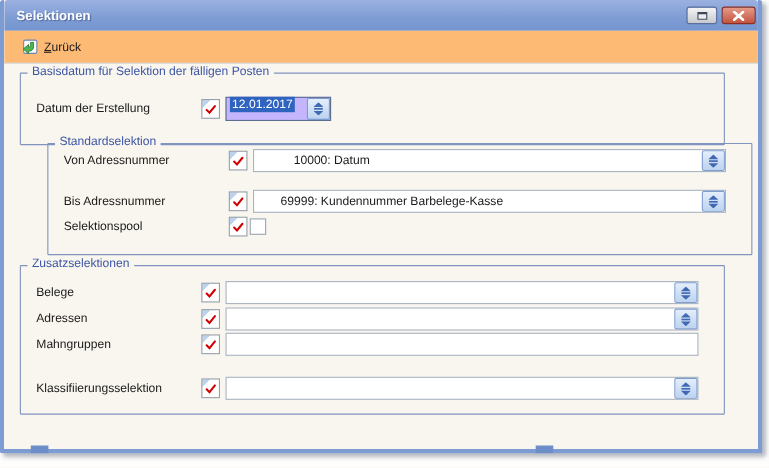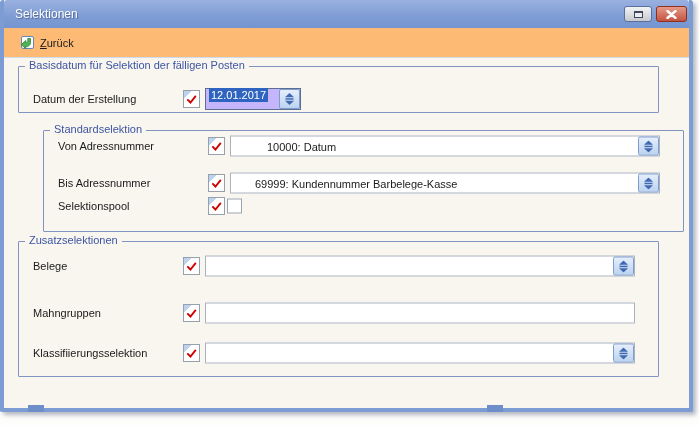--- a/index.html
+++ b/index.html
@@ -18,21 +18,21 @@
     box-shadow:3px 3px 4px rgba(90,100,125,.45);
     border-radius:3px 3px 2px 2px;
   }
   .titlebar{
     position:absolute; left:0; top:0; right:0; height:28px;
     background:linear-gradient(#9ab1e0,#7e9cd4 60%,#7495d0);
     border-radius:3px 3px 0 0;
     display:flex; align-items:center;
   }
   .title{
-    color:#fff; font-weight:normal; font-size:12px; padding-left:11px;
+    color:#fff; font-weight:bold; font-size:12px; padding-left:11px;
     text-shadow:1px 1px 1px rgba(40,60,110,.55);
   }
   .winbtn{
     position:absolute; top:6px; height:16px;
     border:1px solid #5a6f9e; border-radius:3px;
     display:flex; align-items:center; justify-content:center;
     cursor:default;
   }
   .btn-min{ left:620px; width:28px; background:linear-gradient(#f4f4f4,#c6c9ce); }
   .btn-min .glyph{ width:9px; height:7px; border:1px solid #41475a; border-top-width:2px; background:#e9ecf1; }
@@ -127,21 +127,21 @@
       <svg width="17" height="16" viewBox="0 0 17 16">
         <rect x="3.5" y="1.5" width="12" height="12" rx="1.5" fill="#fdfdfd" stroke="#6b86b6"></rect>
         <path d="M12.5 3.5 v4.2 c0 2.4 -2 3.8 -4.6 3.8 v2.2 L3.2 9.6 7.9 5.5 v2.3 c1.3 0 1.9 -.7 1.9 -2.1 V3.5 Z" fill="#4db553" stroke="#2c7e34" stroke-width="0.8"></path>
       </svg>
       <span><span class="mn">Z</span><span>urück</span></span>
     </div>
   </div>
 
   <div class="content-area">
 
-    <div class="group" style="top:8px; height:47px;padding-left:16px;">
+    <div class="group" style="top:8px; height:66px;padding-left:16px;">
       <span class="legend">Basisdatum für Selektion der fälligen Posten</span>
       <div class="row" style="top:21px;">
         <span class="lbl">Datum der Erstellung</span>
         <span class="cbicon">
           <svg width="13" height="13" viewBox="0 0 16 16">
               <path d="M3.5 8.5 L6.7 11.7 L12.8 4.2" stroke="#d00000" stroke-width="2.3" fill="none" stroke-linecap="round"></path>
             </svg>
         </span>
         <div class="datectl">
           <span class="val"><span class="sel">12.01.2017</span></span>
@@ -223,20 +223,38 @@
           <span class="spin">
             <svg width="9" height="12" viewBox="0 0 9 12">
                 <path d="M4.5 0 L9 4.2 H0 Z" fill="#4168b2"></path>
                 <rect x="0.5" y="5.2" width="8" height="1.5" fill="#4168b2"></rect>
                 <path d="M4.5 12 L9 7.8 H0 Z" fill="#4168b2"></path>
               </svg>
           </span>
         </div>
       </div>
 
+      <div class="row" style="top:37px;">
+        <span class="lbl">Adressen</span>
+        <span class="cbicon">
+          <svg width="13" height="13" viewBox="0 0 16 16">
+              <path d="M3.5 8.5 L6.7 11.7 L12.8 4.2" stroke="#d00000" stroke-width="2.3" fill="none" stroke-linecap="round"></path>
+            </svg>
+        </span>
+        <div class="combo">
+          <span class="val"></span>
+          <span class="spin">
+            <svg width="9" height="12" viewBox="0 0 9 12">
+                <path d="M4.5 0 L9 4.2 H0 Z" fill="#4168b2"></path>
+                <rect x="0.5" y="5.2" width="8" height="1.5" fill="#4168b2"></rect>
+                <path d="M4.5 12 L9 7.8 H0 Z" fill="#4168b2"></path>
+              </svg>
+          </span>
+        </div>
+      </div>
 
       <div class="row" style="top:60px;">
         <span class="lbl">Mahngruppen</span>
         <span class="cbicon">
           <svg width="13" height="13" viewBox="0 0 16 16">
               <path d="M3.5 8.5 L6.7 11.7 L12.8 4.2" stroke="#d00000" stroke-width="2.3" fill="none" stroke-linecap="round"></path>
             </svg>
         </span>
         <div class="plainfield">
           <span class="val"></span>

